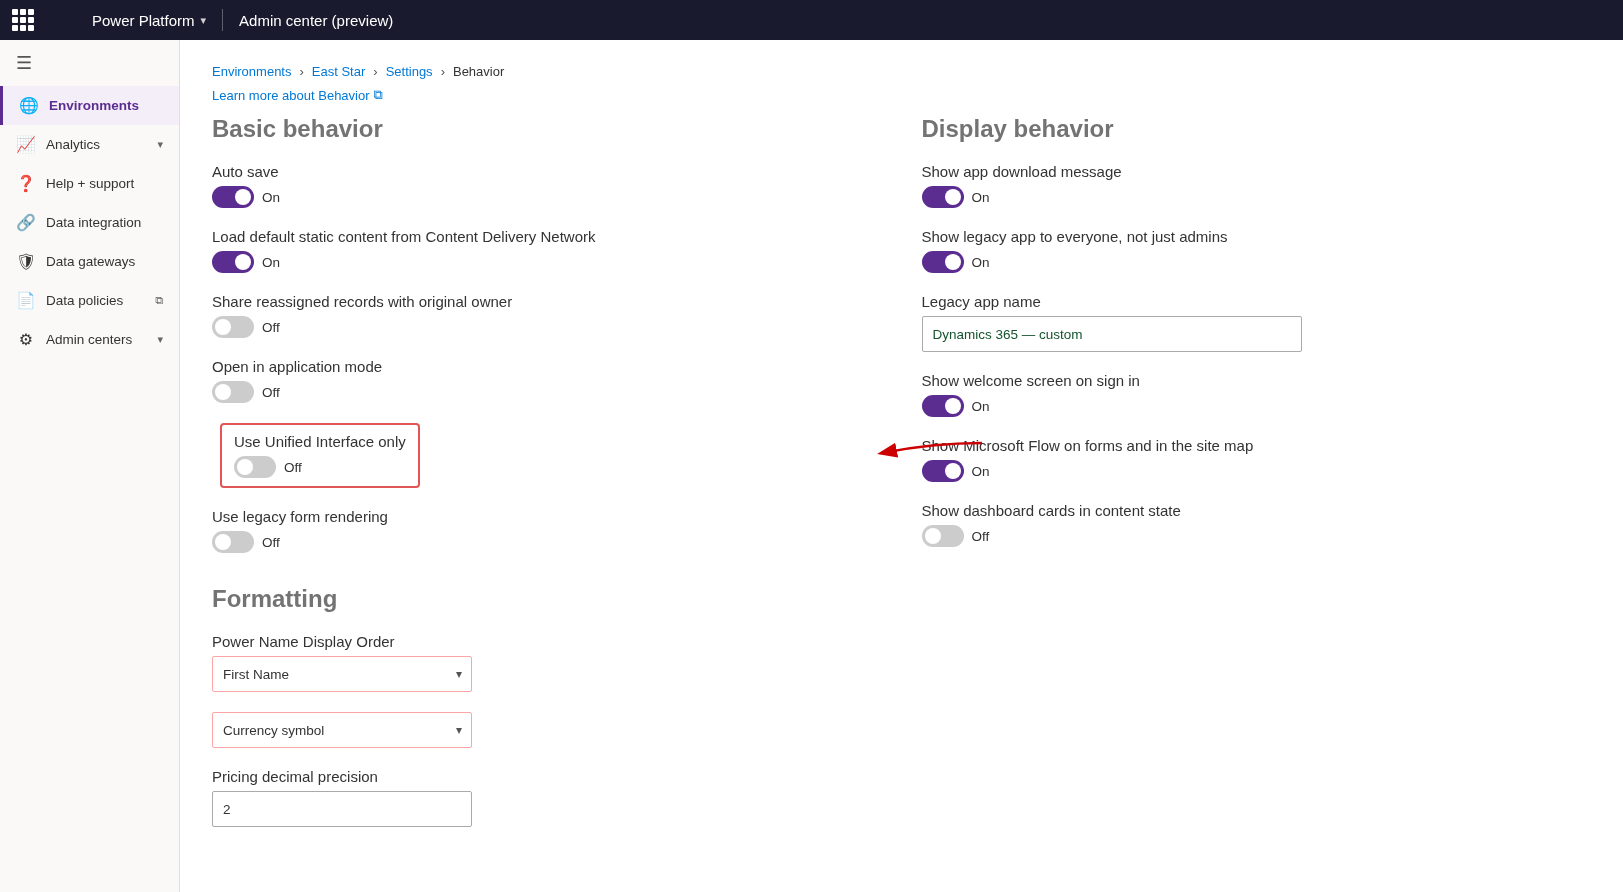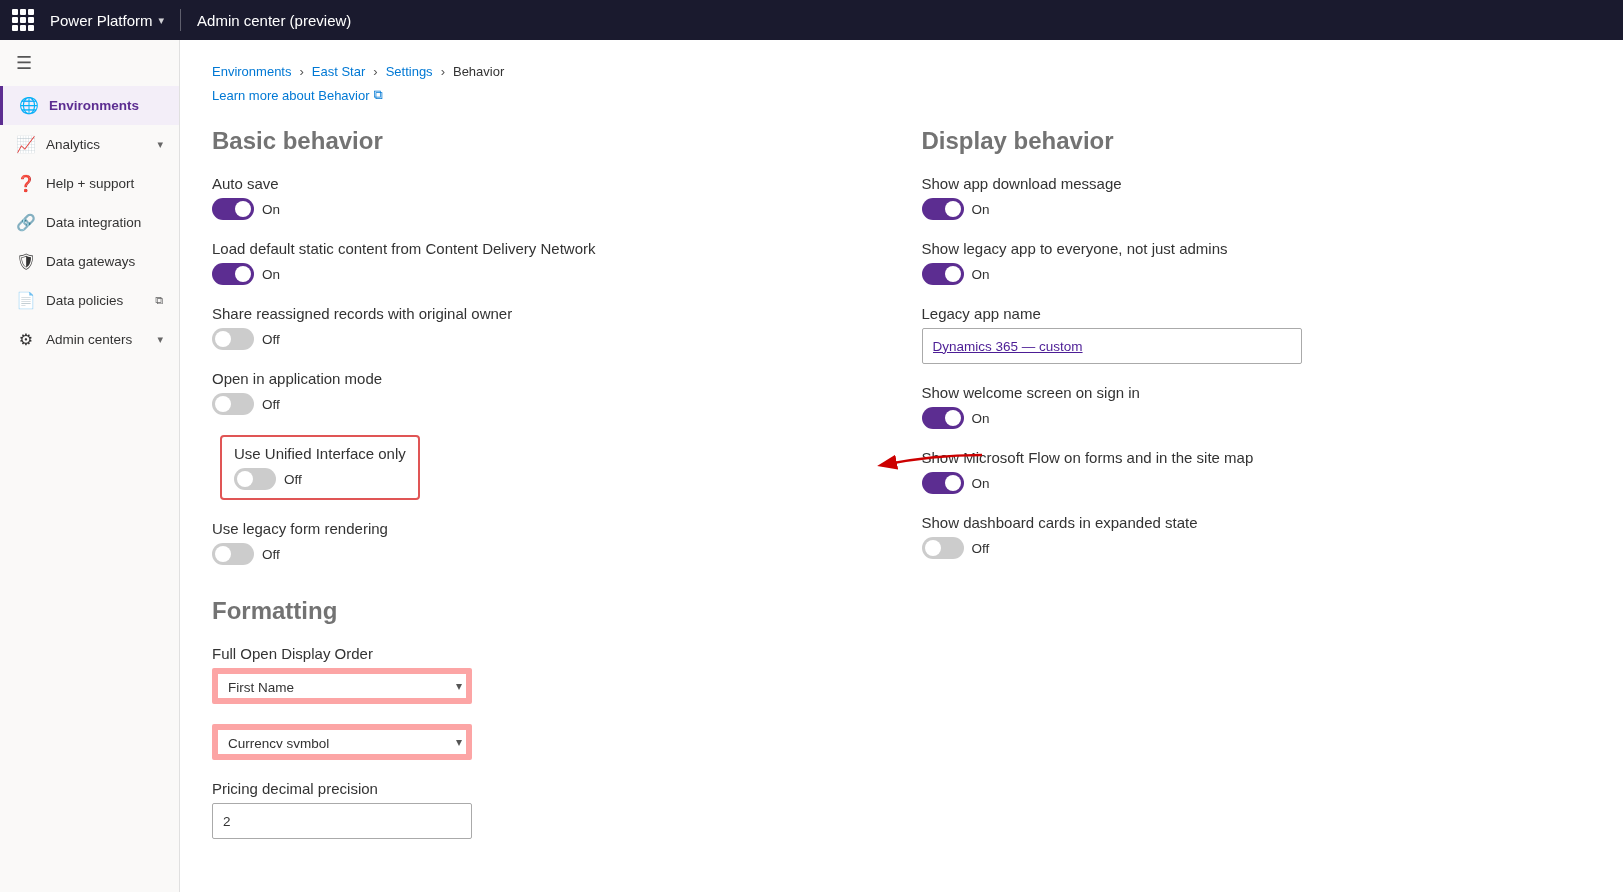--- a/index.html
+++ b/index.html
@@ -28,20 +28,21 @@
       background: white;
       border-radius: 1px;
     }
     .topbar-brand {
       font-size: 15px;
       font-weight: 400;
       color: white;
       display: flex;
       align-items: center;
       gap: 6px;
+      margin-left: 42px;
     }
     .topbar-brand .chevron { font-size: 11px; opacity: 0.8; }
     .topbar-separator { width: 1px; height: 22px; background: rgba(255,255,255,0.3); }
     .topbar-title { font-size: 15px; color: white; font-weight: 400; }
 
     
     .app-body { display: flex; flex: 1; overflow: hidden; }
 
     
     .sidebar {
@@ -100,21 +101,21 @@
     .breadcrumb .current { color: #333; }
     .breadcrumb a { color: #0078d4; text-decoration: none; cursor: pointer; }
 
     .learn-more {
       font-size: 13px;
       color: #0078d4;
       cursor: pointer;
       display: flex;
       align-items: center;
       gap: 4px;
-      margin-bottom: 24px;
+      margin-bottom: 12px;
       text-decoration: none;
     }
 
     
     .two-col {
       display: grid;
       grid-template-columns: 1fr 1fr;
       gap: 40px;
     }
 
@@ -194,34 +195,33 @@
     }
 
     
     .text-input {
       width: 380px;
       height: 36px;
       border: 1px solid #aaa;
       border-radius: 2px;
       padding: 8px 10px;
       font-size: 13.5px;
-      color: #4c1d95;
+      color: #14532d;
       background: white;
-      text-decoration: underline;
     }
 
     
     .select-wrap {
       position: relative;
       width: 260px;
     }
     .select-control {
       width: 100%;
       height: 36px;
-      border: 6px solid #fca5a5;
+      border: 1px solid #fca5a5;
       border-radius: 2px;
       padding: 6px 30px 6px 10px;
       font-size: 13.5px;
       color: #333;
       background: white;
       appearance: none;
       cursor: pointer;
     }
     .select-chevron {
       position: absolute;
@@ -415,21 +415,21 @@
               </div>
               <span class="toggle-value">Off</span>
             </div>
           </div>
         </div>
 
         <div class="formatting-section">
           <div class="section-title">Formatting</div>
 
           <div class="setting-group">
-            <div class="setting-label">Full Open Display Order</div>
+            <div class="setting-label">Power Name Display Order</div>
             <div class="select-wrap">
               <select class="select-control">
                 <option>First Name</option>
                 <option>Last Name</option>
               </select>
               <span class="select-chevron">▾</span>
             </div>
           </div>
 
           <div class="setting-group">
@@ -501,21 +501,21 @@
               <div class="toggle">
                 <div class="toggle-track on">
                     <div class="toggle-thumb"></div>
                   </div>
               </div>
               <span class="toggle-value">On</span>
             </div>
           </div>
 
           <div class="setting-group">
-            <div class="setting-label">Show dashboard cards in expanded state</div>
+            <div class="setting-label">Show dashboard cards in content state</div>
             <div class="toggle-row">
               <div class="toggle">
                 <div class="toggle-track">
                     <div class="toggle-thumb"></div>
                   </div>
               </div>
               <span class="toggle-value">Off</span>
             </div>
           </div>
 

